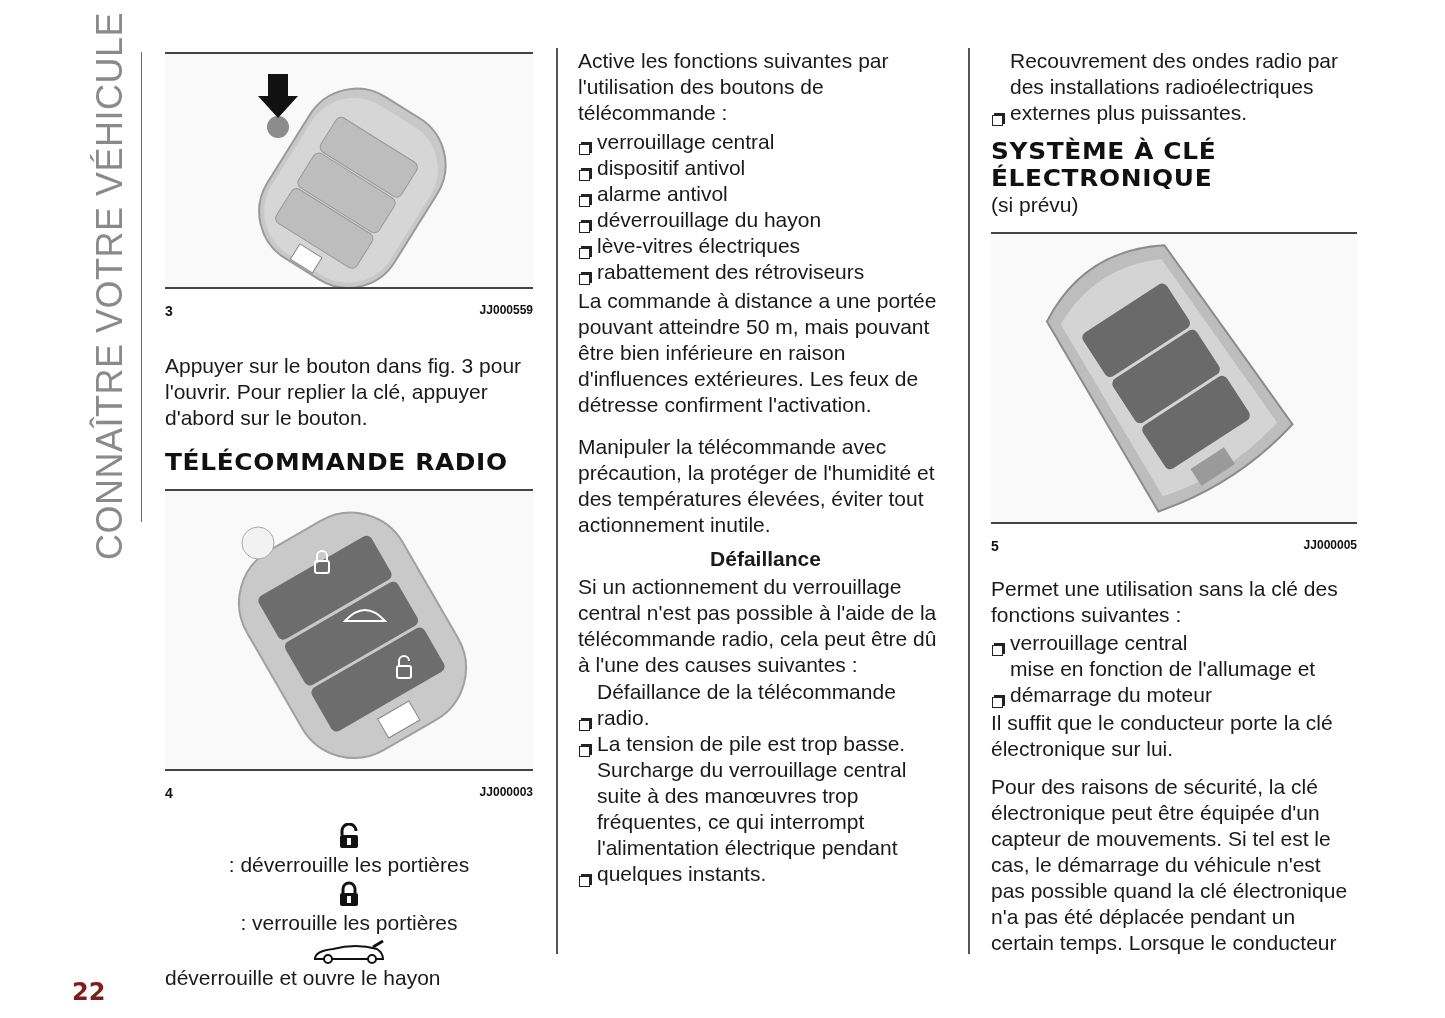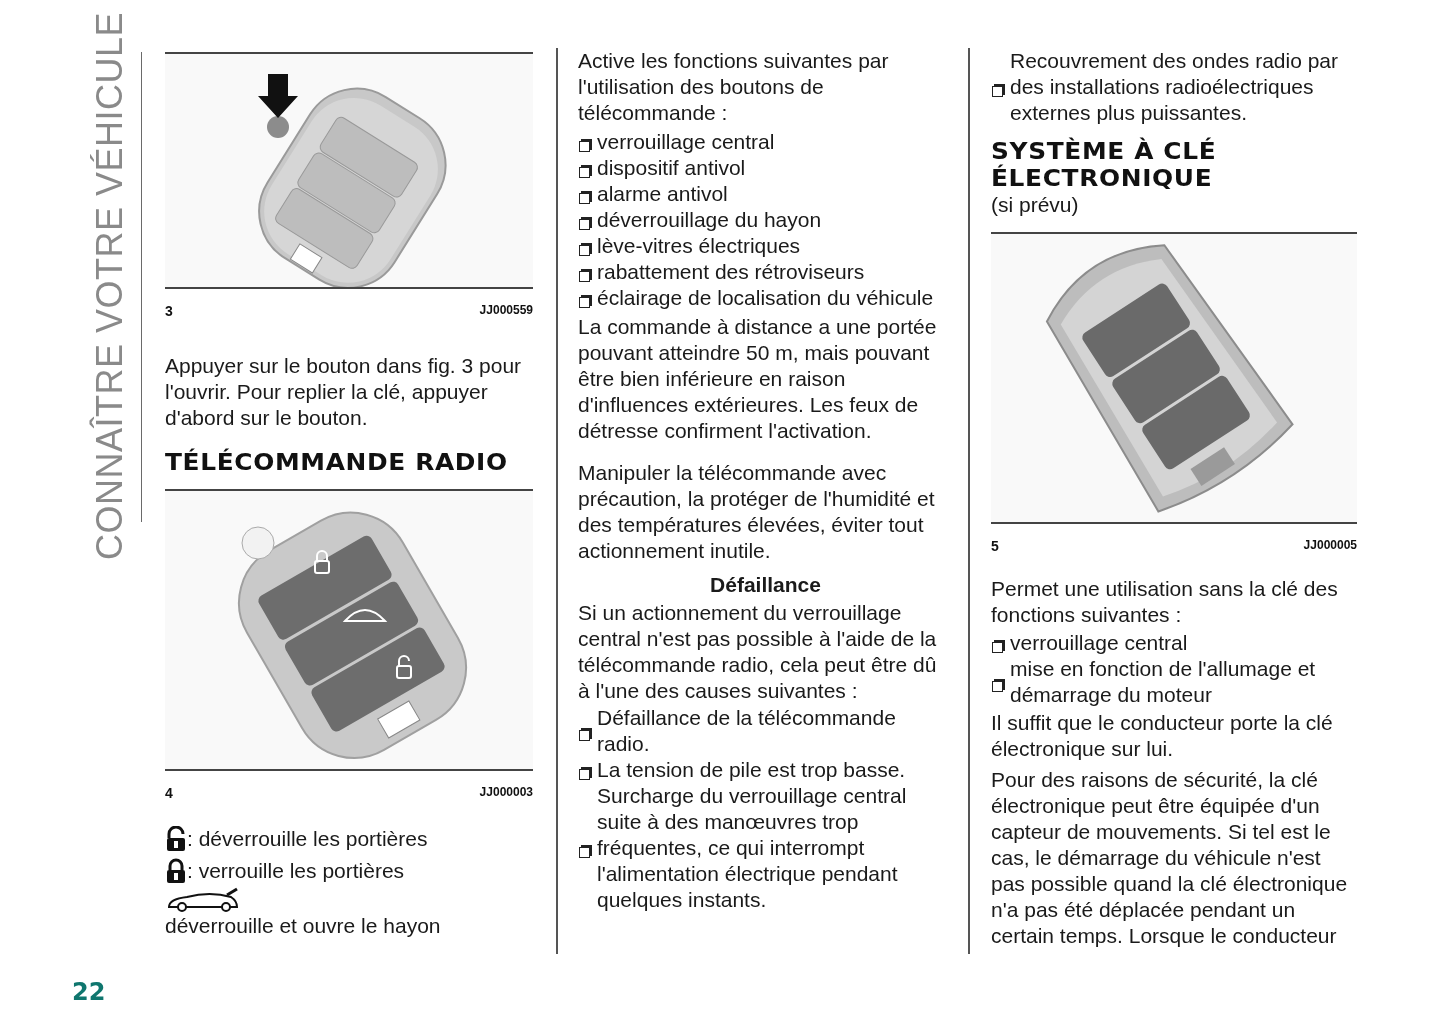--- a/index.html
+++ b/index.html
@@ -11,37 +11,37 @@
     font-size:36px; letter-spacing:0.5px; color:#8a8a8a; font-weight:normal; }
   .side-rule { position:absolute; left:141px; top:52px; width:1px; height:470px; background:#6a6a6a; }
 
   .col { position:absolute; top:45px; }
   .col1 { left:165px; width:368px; }
   .col2 { left:578px; width:375px; }
   .col3 { left:991px; width:366px; }
   .vdiv { position:absolute; top:48px; width:2px; height:906px; background:#555; }
 
   p, .li { margin:0; font-size:21px; line-height:26px; }
-  .li { display:flex; align-items:center; }
+  .li { display:flex; align-items:flex-end; }
   .li .box { display:inline-block; width:11px; height:11px; border:1.5px solid #222;
     margin:9px 7px 0 1px; box-sizing:border-box; flex:none; position:relative; }
   .li .box::after { content:""; position:absolute; right:-3px; top:-3px; width:3px; height:11px; background:#222; }
   .li .box::before { content:""; position:absolute; right:-3px; top:-3px; width:11px; height:3px; background:#222; }
 
   .h-big { font-family:"DejaVu Sans", sans-serif; font-weight:900; font-size:23px;
     letter-spacing:0.6px; line-height:27px; margin:0; color:#111; transform:scaleX(1.08); transform-origin:left; }
   .h-sub { font-weight:bold; font-size:21px; line-height:26px; margin:8px 0 2px;text-align:center; }
 
   .figure { position:relative; border-top:2px solid #444; border-bottom:2px solid #444; background:#f9f9f9; }
   .fig-cap { display:flex; justify-content:space-between; font-size:12px; font-weight:bold; margin-top:14px; color:#111; }
   .fig-cap .num { font-size:14px; }
 
-  .legend-row { display:flex; align-items:center; font-size:21px; line-height:32px; }
+  .legend-row { display:flex; align-items:center; font-size:21px; line-height:32px;flex-direction:column; }
   .page-num { position:absolute; left:72px; top:978px; font-family:"DejaVu Sans", sans-serif;
-    font-weight:900; font-size:24px; color:#0f766e; }
+    font-weight:900; font-size:24px; color:#7f1d1d; }
 </style>
 </head>
 <body>
 
 <div class="side-title">
   <span>CONNAÎTRE VOTRE VÉHICULE</span>
 </div>
 <div class="side-rule"></div>
 
 <div class="vdiv" style="left:556px"></div>
@@ -144,24 +144,20 @@
         <span>déverrouillage du hayon</span>
       </div>
     <div class="li">
         <span class="box"></span>
         <span>lève-vitres électriques</span>
       </div>
     <div class="li">
         <span class="box"></span>
         <span>rabattement des rétroviseurs</span>
       </div>
-    <div class="li">
-        <span class="box"></span>
-        <span>éclairage de localisation du véhicule</span>
-      </div>
   </div>
   <p style="margin-top:3px">La commande à distance a une portée pouvant atteindre 50 m, mais pouvant être bien inférieure en raison d'influences extérieures. Les feux de détresse confirment l'activation.</p>
   <p style="margin-top:16px">Manipuler la télécommande avec précaution, la protéger de l'humidité et des températures élevées, éviter tout actionnement inutile.</p>
   <h3 class="h-sub">Défaillance</h3>
   <p>Si un actionnement du verrouillage central n'est pas possible à l'aide de la télécommande radio, cela peut être dû à l'une des causes suivantes :</p>
   <div style="margin-top:1px">
     <div class="li">
         <span class="box"></span>
         <span>Défaillance de la télécommande radio.</span>
       </div>
@@ -210,16 +206,16 @@
     <div class="li">
         <span class="box"></span>
         <span>verrouillage central</span>
       </div>
     <div class="li">
         <span class="box"></span>
         <span>mise en fonction de l'allumage et démarrage du moteur</span>
       </div>
   </div>
   <p style="margin-top:2px">Il suffit que le conducteur porte la clé électronique sur lui.</p>
-  <p style="margin-top:5px">Pour des raisons de sécurité, la clé électronique peut être équipée d'un capteur de mouvements. Si tel est le cas, le démarrage du véhicule n'est pas possible quand la clé électronique n'a pas été déplacée pendant un certain temps. Lorsque le conducteur</p>
+  <p style="margin-top:12px">Pour des raisons de sécurité, la clé électronique peut être équipée d'un capteur de mouvements. Si tel est le cas, le démarrage du véhicule n'est pas possible quand la clé électronique n'a pas été déplacée pendant un certain temps. Lorsque le conducteur</p>
 </div>
 
 <div class="page-num">22</div>
 
 </body></html>

